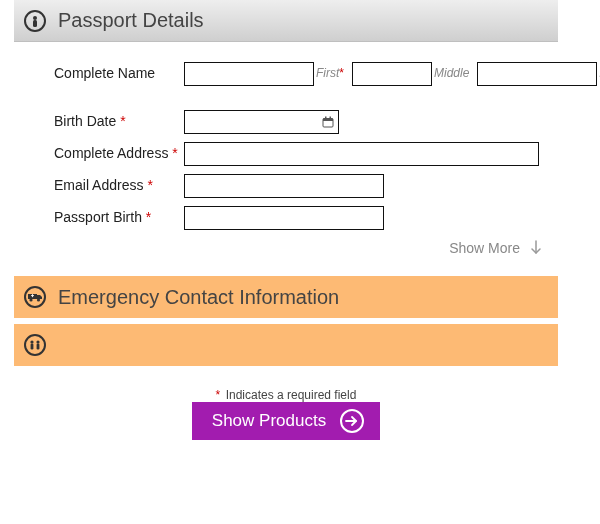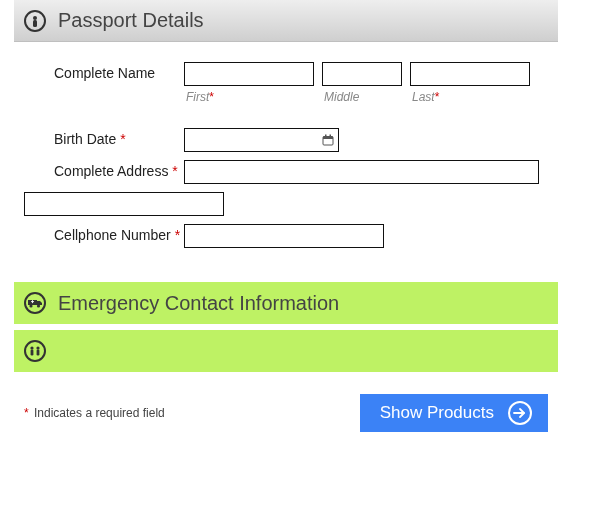--- a/index.html
+++ b/index.html
@@ -22,36 +22,36 @@
     margin: 0;
     font-weight: 300;
     font-size: 20px;
     color: #444;
   }
   .section-header.expanded {
     background: linear-gradient(to bottom, #eeeeee 0%, #cfcfcf 100%);
     border-bottom: 1px solid #bfbfbf;
   }
   .section-header.collapsed {
-    background: #bef264;
+    background: #fdba74;
   }
   .section-header .hdr-title { margin-left: 12px; }
 
   .icon-circle {
     width: 22px; height: 22px;
     border: 2px solid #333;
     border-radius: 50%;
     display: inline-flex;
     align-items: center; justify-content: center;
     flex-shrink: 0;
   }
   .icon-circle svg { display: block; }
 
   
-  .section-body { padding: 20px 10px 26px 10px; }
+  .section-body { padding: 20px 10px 10px 10px; }
 
   .row { display: flex; align-items: flex-start; margin-bottom: 14px; }
   .row.tight { margin-bottom: 8px; }
   .row .label {
     width: 160px;
     flex-shrink: 0;
     padding-top: 3px;
     font-size: 14px;
     color: #222;
     padding-left: 30px;
@@ -62,21 +62,21 @@
   input[type="text"] {
     border: 1px solid #111;
     border-radius: 0;
     height: 24px;
     padding: 2px 6px;
     font-family: inherit;
     font-size: 13px;
     background: #fff;
   }
 
-  .namecol { display: flex; flex-direction: column; }
+  .namecol { display: flex; flex-direction: row; }
   .sublabel {
     font-style: italic;
     color: #888;
     font-size: 12px;
     margin-top: 4px;
     padding-left: 2px;
   }
   .sublabel .req { font-style: normal; }
 
   .name-first  { width: 130px; }
@@ -117,29 +117,30 @@
 
   
   .gap-s { height: 6px; }
 
   
   .footer {
     display: flex;
     align-items: center;
     justify-content: space-between;
     padding: 22px 10px 18px 10px;
+    flex-direction: column;
   }
   .footnote { font-size: 12px; color: #444; }
   .footnote .req { margin-right: 2px; }
 
   .primary-btn {
     display: inline-flex;
     align-items: center;
     gap: 14px;
-    background: #3b82f6;
+    background: #a21caf;
     color: #fff;
     border: none;
     height: 38px;
     padding: 0 16px 0 20px;
     font-family: inherit;
     font-size: 17px;
     font-weight: 300;
     cursor: pointer;
   }
   .primary-btn .btn-arrow {
@@ -205,32 +206,42 @@
 
     <div class="row tight">
       <div class="label"><span>Complete Address</span> <span class="req">*</span></div>
       <div class="fields">
         <input type="text" class="addr" value="" style="">
       </div>
     </div>
 
 
     <div class="row tight">
+      <div class="label"><span>Email Address</span> <span class="req">*</span></div>
       <div class="fields">
         <input type="text" class="std" value="" style="">
       </div>
     </div>
 
     <div class="row tight">
-      <div class="label"><span>Cellphone Number</span> <span class="req">*</span></div>
+      <div class="label"><span>Passport Birth</span> <span class="req">*</span></div>
       <div class="fields">
         <input type="text" class="std" value="" style="">
       </div>
     </div>
 
+    <div class="show-more">
+      <span>Show More</span>
+      <span class="arrow-down">
+        <svg width="12" height="16" viewBox="0 0 12 16">
+          <line x1="6" y1="1" x2="6" y2="13" stroke="#999" stroke-width="1.5" stroke-linecap="round"></line>
+          <polyline points="2,9 6,13 10,9" fill="none" stroke="#999" stroke-width="1.5" stroke-linecap="round" stroke-linejoin="round"></polyline>
+        </svg>
+      </span>
+    </div>
   </div>
 
   <div class="section-header collapsed">
     <span class="icon-circle">
       <svg width="14" height="10" viewBox="0 0 14 10">
         <rect x="0" y="2" width="9" height="5" fill="#333"></rect>
         <path d="M9 3 h3 l2 2 v2 h-5 Z" fill="#333"></path>
         <circle cx="3" cy="8" r="1.6" fill="#333"></circle>
         <circle cx="10.5" cy="8" r="1.6" fill="#333"></circle>
         <rect x="3" y="3.2" width="3" height="0.9" fill="#fff"></rect>

